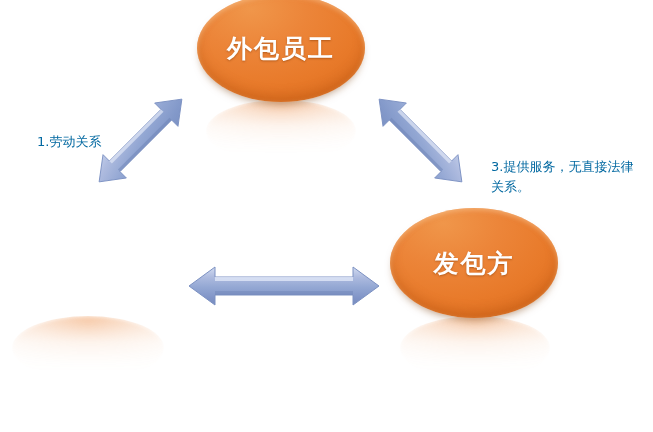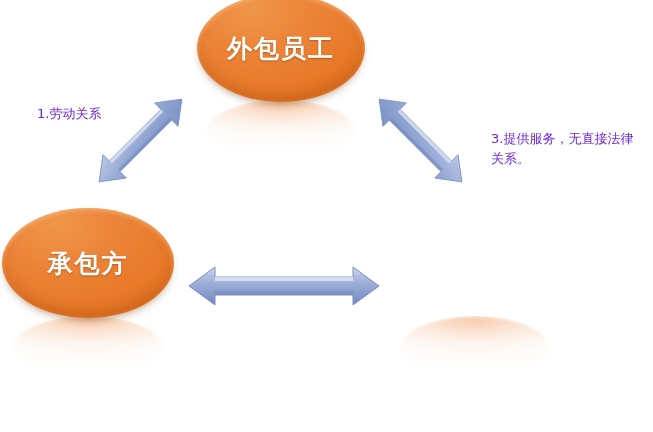--- a/index.html
+++ b/index.html
@@ -77,26 +77,27 @@
   }
   .arrow-wrap svg { display: block; overflow: visible; }
 
   #arrow-left-wrap   { left: 78px;  top: 78px; }
   #arrow-right-wrap  { left: 358px; top: 78px; }
   #arrow-bottom-wrap { left: 186px; top: 262px; }
 
   
   .caption {
     position: absolute;
-    color: #6d28d9;
+    color: #0369a1;
     font-size: 13px;
     line-height: 20px;
     white-space: pre-line;
     z-index: 6;
     user-select: none;
+    margin-top: 28px;
   }
   #label-1 { left: 37px;  top: 104px; }
   #label-3 { left: 491px; top: 129px; width: 150px; }
   #label-2 { left: 196px; top: 338px; }
 </style>
 </head>
 <body>
 
 <div id="canvas">
 
@@ -156,23 +157,23 @@
       <polygon points="3,24 29,5 29,15 167,15 167,5 193,24 167,43 167,33 29,33 29,43" fill="url(#gradHoriz)" stroke="#7c91c2" stroke-width="1"></polygon>
       <polygon points="29,15 167,15 167,19 29,19" fill="#e0e7f7" opacity="0.8"></polygon>
       <polygon points="29,29 167,29 167,33 29,33" fill="#6d83b5" opacity="0.45"></polygon>
     </svg>
   </div>
 
   <div class="node" id="node-top">
     <span class="node-label">外包员工</span>
   </div>
 
-  <div class="node" id="node-left">
-    <span class="node-label">承包方</span>
+
+  <div class="node" id="node-right">
+    <span class="node-label">发包方</span>
   </div>
-
 
   <div class="caption" id="label-1">1.劳动关系</div>
 
   <div class="caption" id="label-3">3.提供服务，无直接法律关系。</div>
 
 
 </div>
 
 </body></html>

